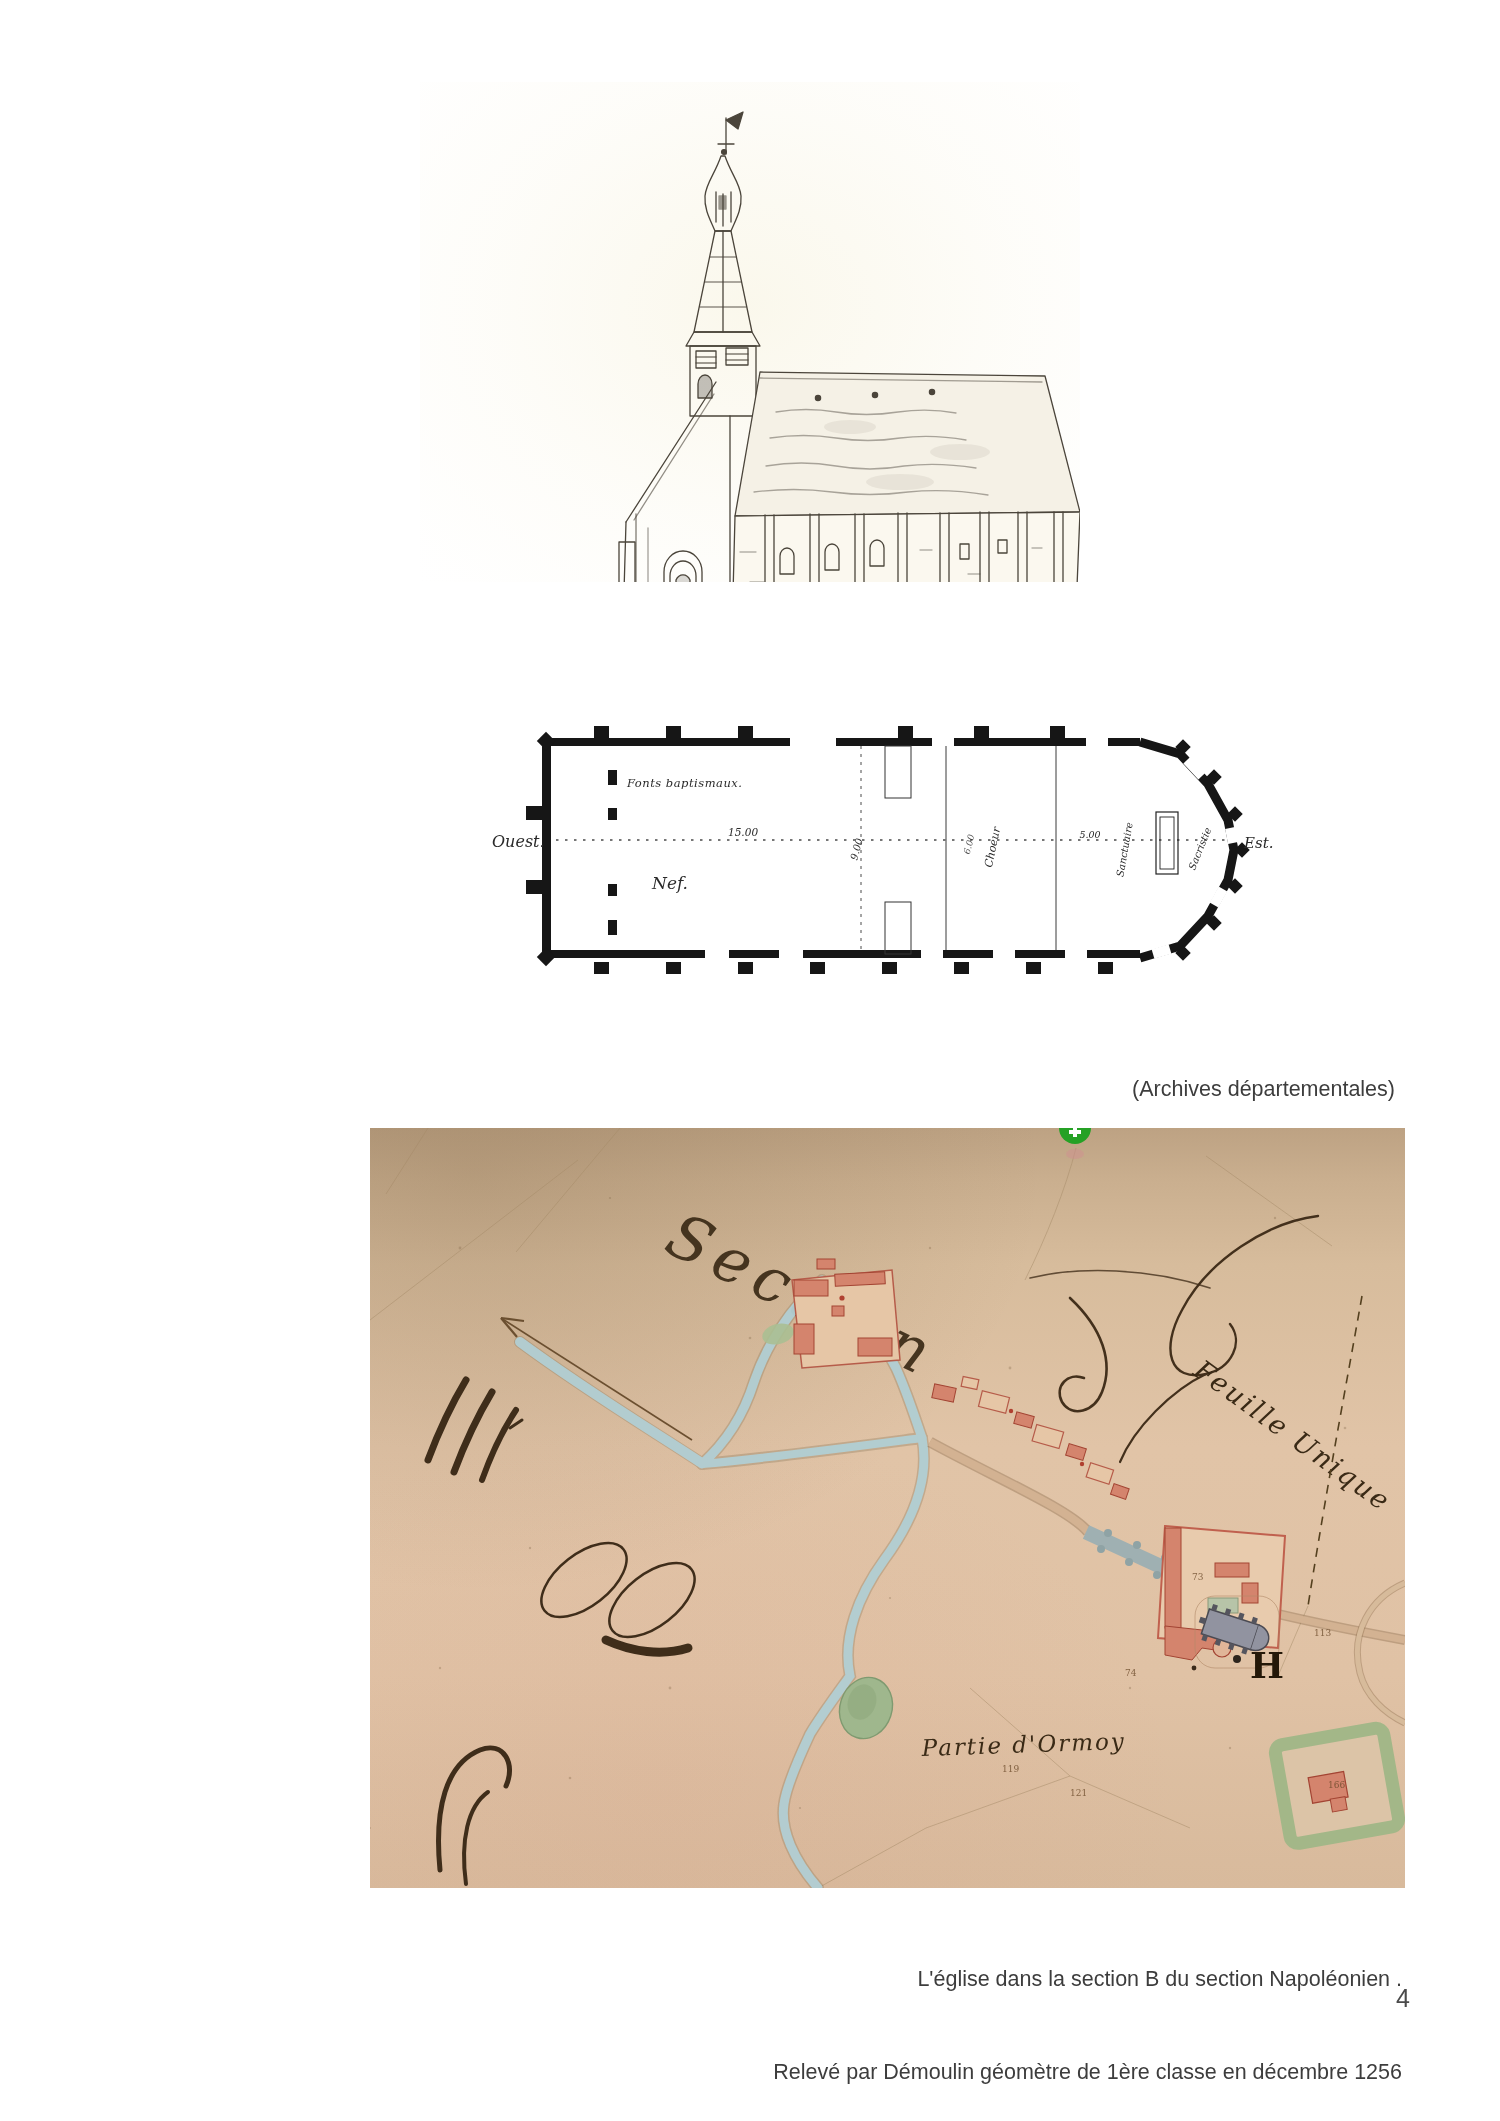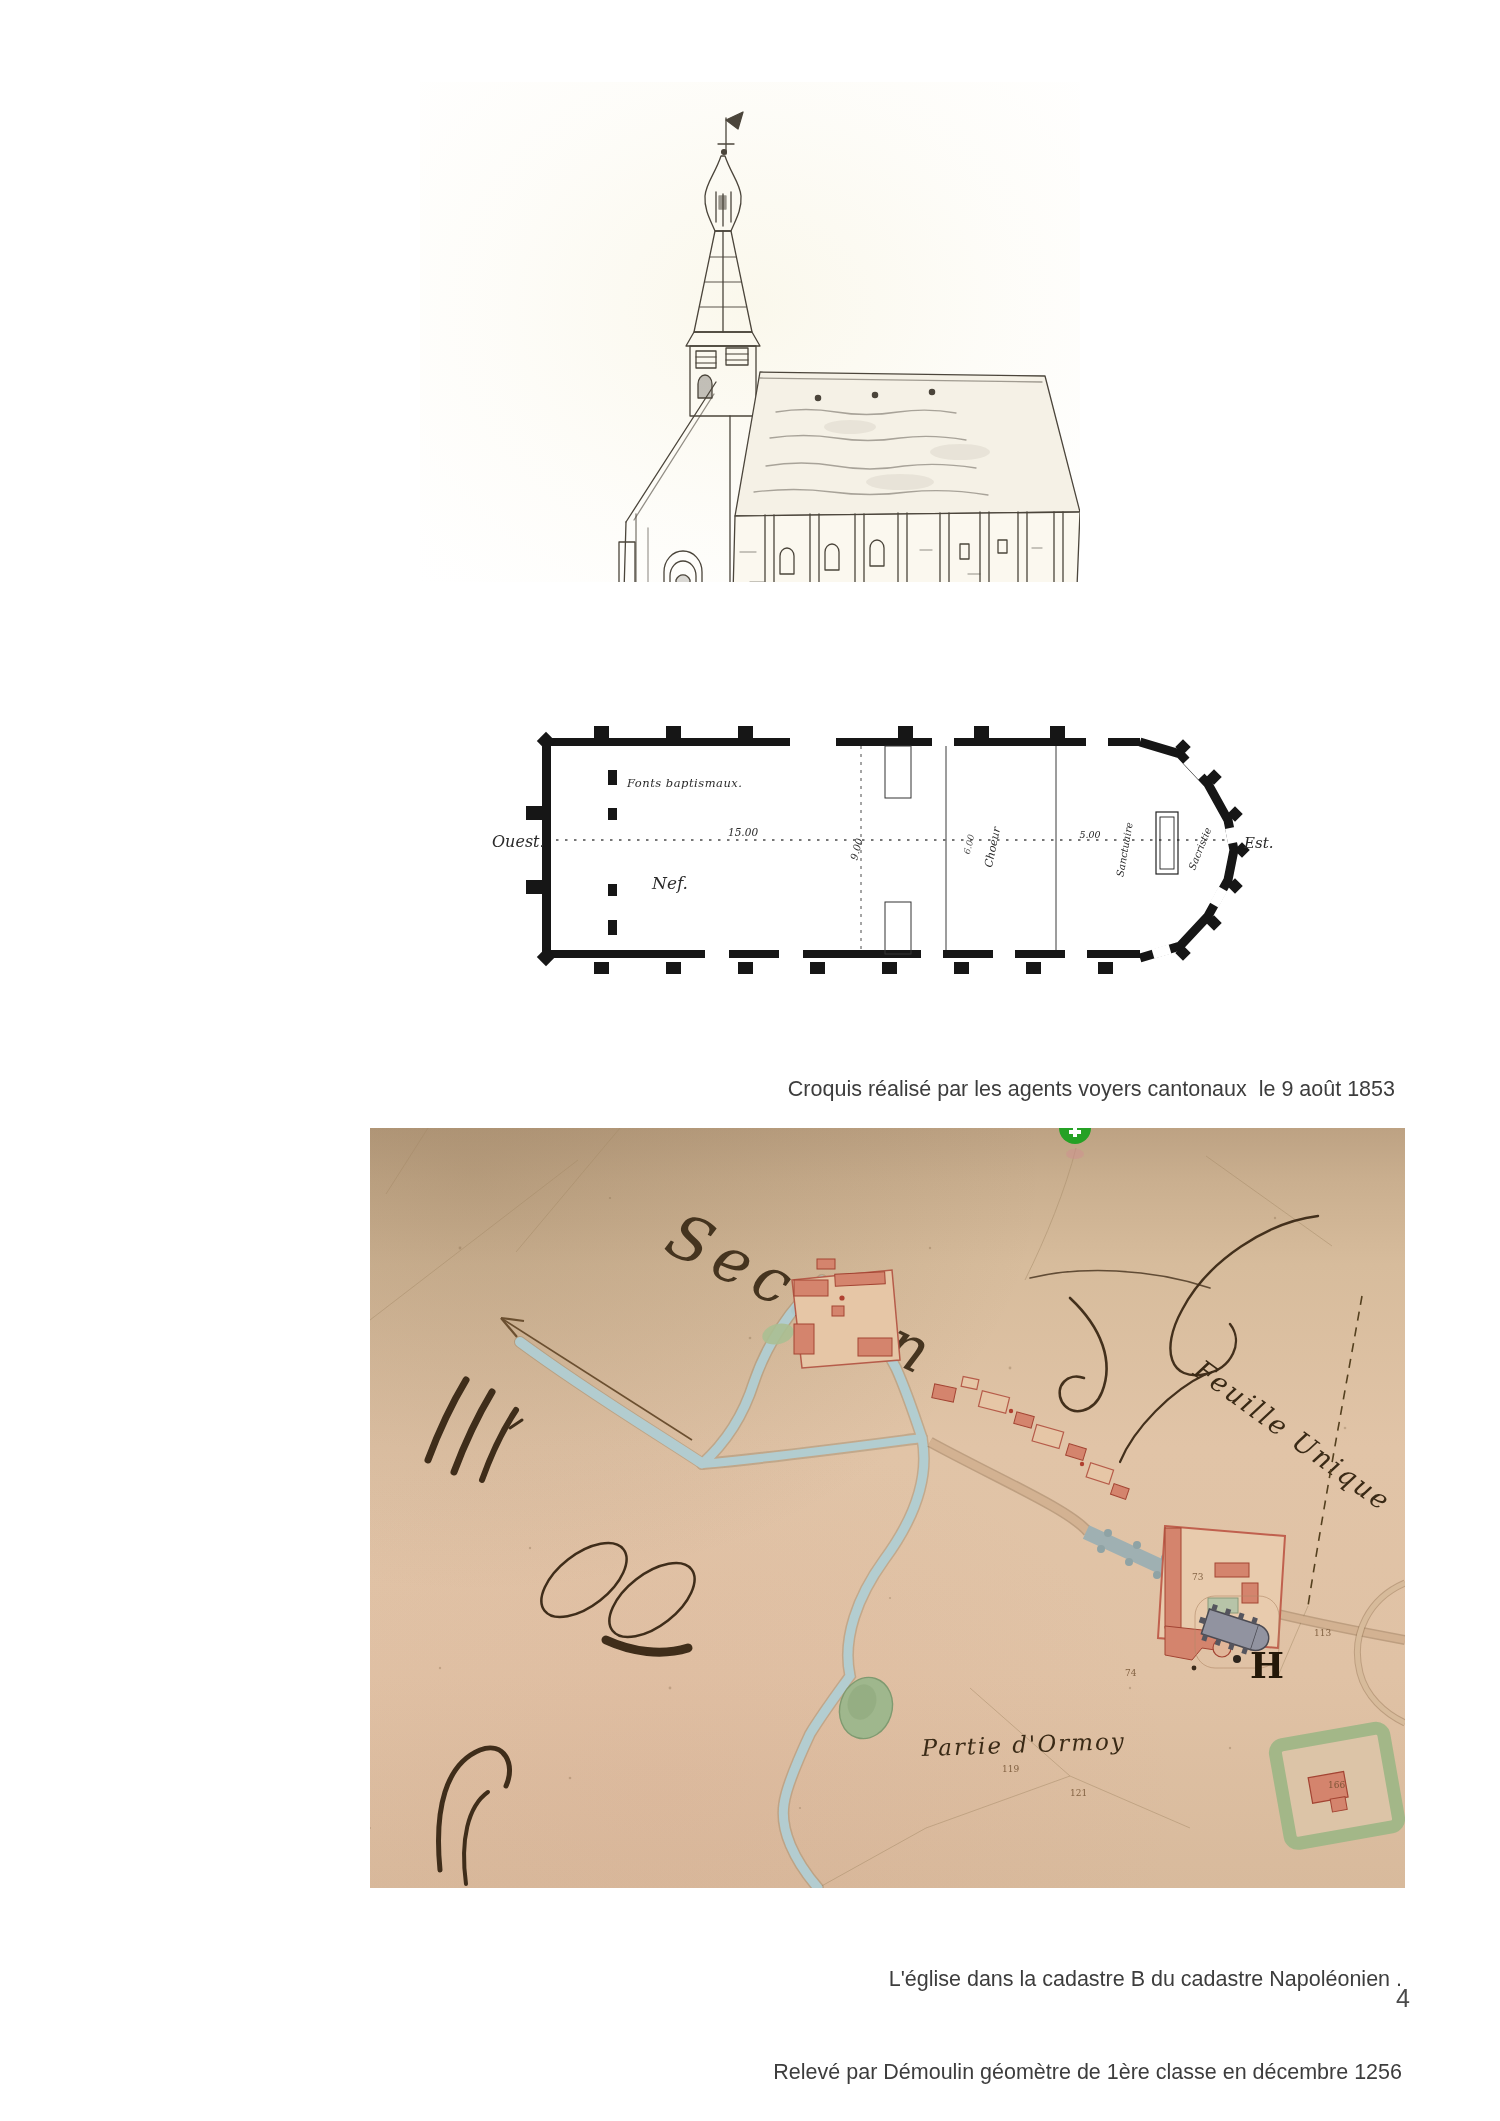--- a/index.html
+++ b/index.html
@@ -215,21 +215,20 @@
       <text class="plan-label" font-size="9" text-anchor="middle" opacity=".8" transform="translate(492,145) rotate(-75)">6.00</text>
       <text class="plan-label" font-size="11" text-anchor="middle" transform="translate(516,148) rotate(-78)">Choeur</text>
       <text class="plan-label" font-size="9.5" text-anchor="middle" transform="translate(610,138)">5.00</text>
       <text class="plan-label" font-size="10" text-anchor="middle" transform="translate(648,150) rotate(-80)">Sanctuaire</text>
       <text class="plan-label" font-size="10" text-anchor="middle" transform="translate(723,150) rotate(-68)">Sacristie</text>
     </g>
   </svg>
   </div>
 
   <div class="caption caption-sketch">
-    <div>Croquis réalisé par les agents voyers cantonaux  le 9 août 1853</div>
     <div>(Archives départementales)</div>
   </div>
 
   <div class="map-wrap">
   <svg viewBox="0 0 1035 760" width="1035" height="760">
     <defs>
       <linearGradient id="mg" x1="0" y1="0" x2="0" y2="1">
         <stop offset="0" stop-color="#bda283"></stop>
         <stop offset=".07" stop-color="#caaf8f"></stop>
         <stop offset=".18" stop-color="#d7bc9c"></stop>
@@ -443,19 +442,19 @@
       <text x="822" y="452">73</text>
       <text x="632" y="644">119</text>
       <text x="700" y="668">121</text>
       <text x="944" y="508">113</text>
       <text x="958" y="660">166</text>
     </g>
   </svg>
   </div>
 
   <div class="caption caption-map">
-    <div>L'église dans la cadastre B du cadastre Napoléonien .</div>
+    <div>L'église dans la section B du section Napoléonien .</div>
     <div>Relevé par Démoulin géomètre de 1ère classe en décembre 1256</div>
   </div>
 
   <div class="page-number">4</div>
 
 </div>
 
 </body></html>

